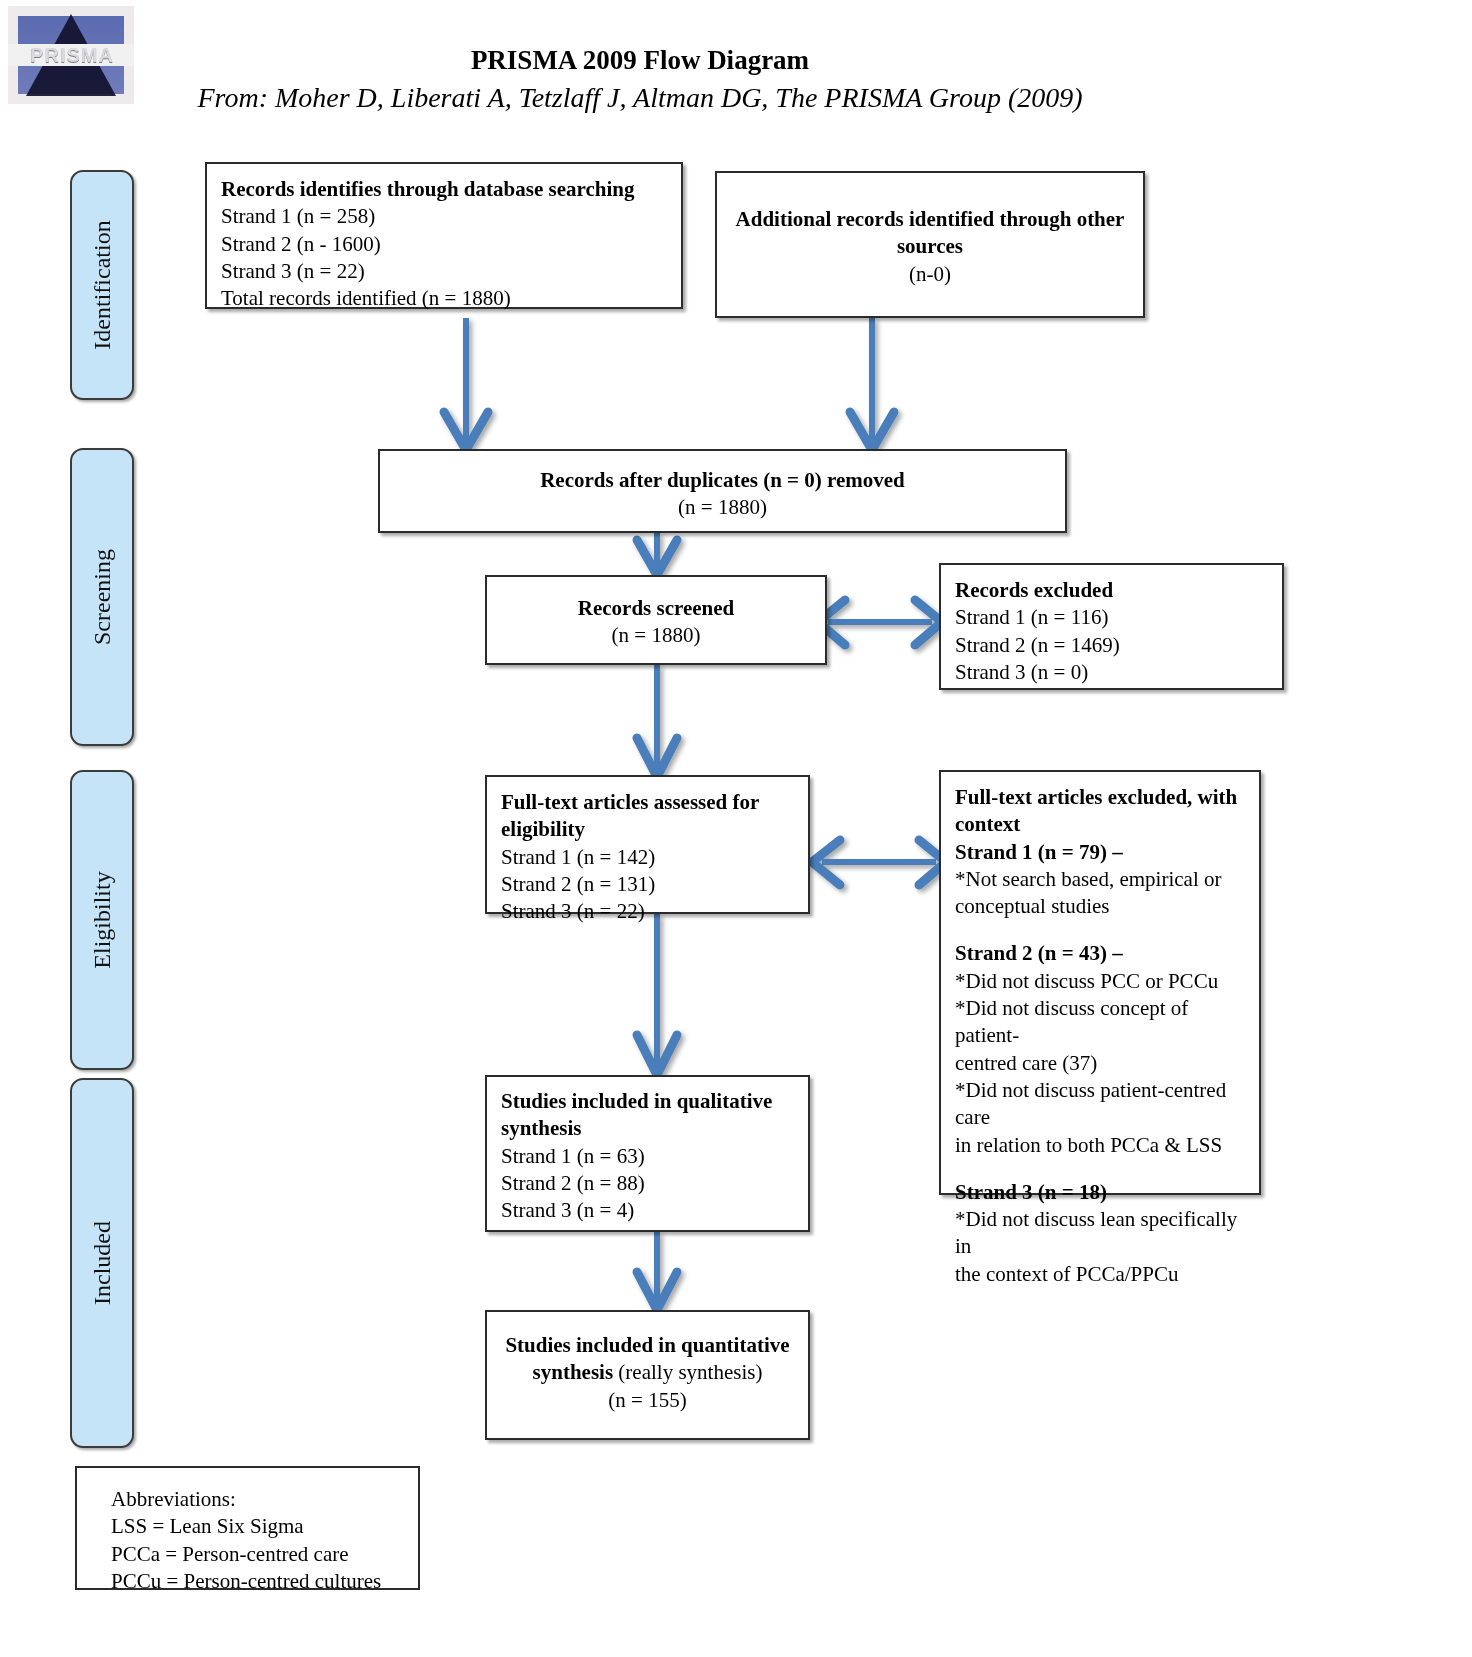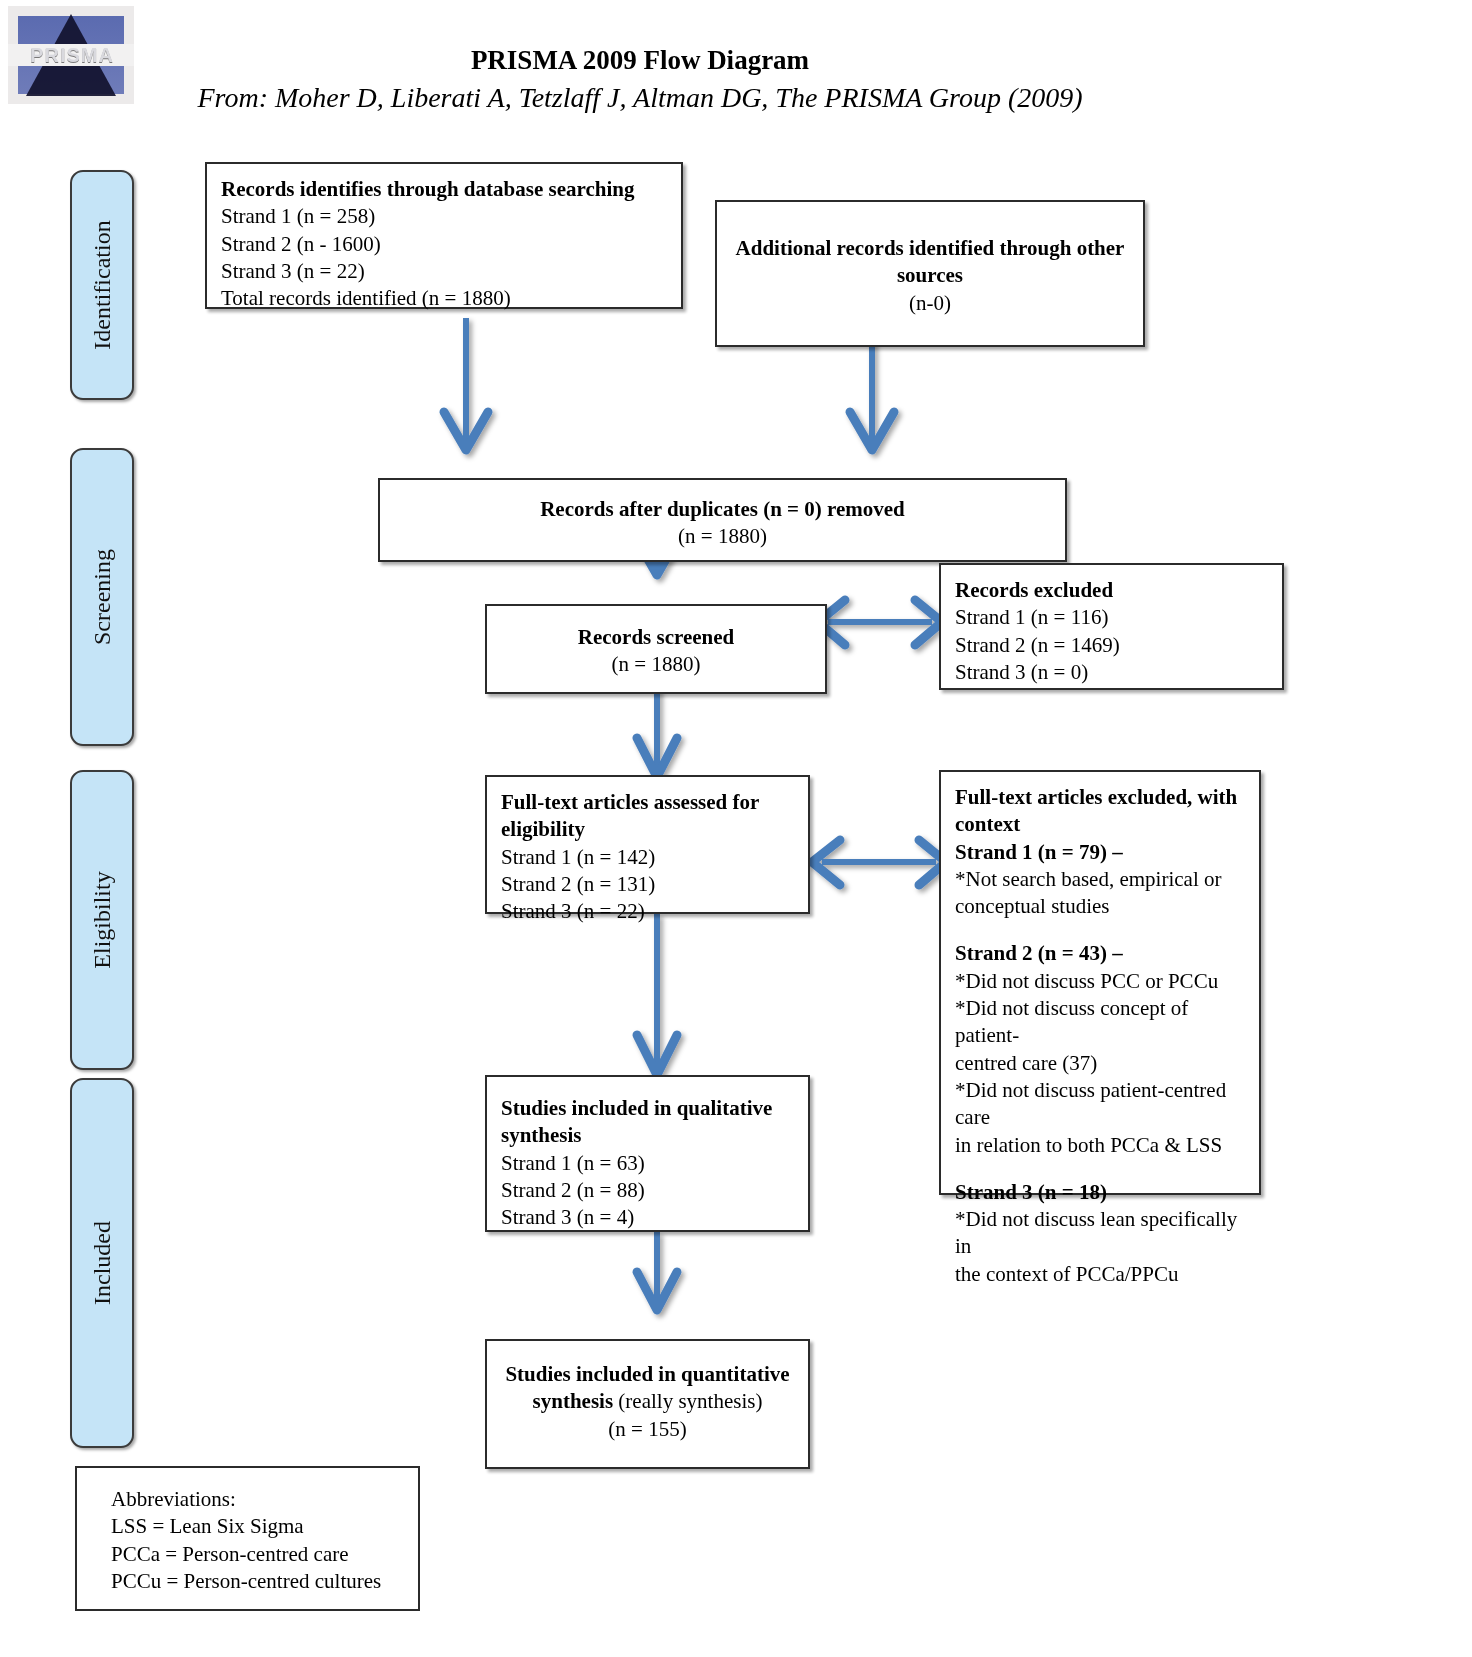--- a/index.html
+++ b/index.html
@@ -92,21 +92,21 @@
     position: absolute;
     background: #ffffff;
     border: 2px solid #2b2b2b;
     box-shadow: 3px 3px 3px rgba(0,0,0,.33);
     font-size: 21px;
     line-height: 1.30;
     padding: 12px 14px;
   }
   .flow-box .ln { display: block; white-space: pre-wrap; }
   .flow-box .b { font-weight: bold; }
-  .center { text-align: center; margin-top: 29px; }
+  .center { text-align: center; }
   .spacer { display: block; height: 20px; }
 
   
   #arrow-layer {
     position: absolute; left: 0; top: 0;
     width: 1472px; height: 1657px;
     pointer-events: none;
   }
 </style>
 </head>
@@ -238,32 +238,32 @@
   <span class="ln">*Did not discuss concept of patient-</span>
   <span class="ln">centred care (37)</span>
   <span class="ln">*Did not discuss patient-centred care</span>
   <span class="ln">in relation to both PCCa &amp; LSS</span>
   <span class="spacer"></span>
   <span class="ln b">Strand 3 (n = 18)</span>
   <span class="ln">*Did not discuss lean specifically in</span>
   <span class="ln">the context of PCCa/PPCu</span>
 </div>
 
-<div class="flow-box" style="left:485px; top:1075px; width:325px; height:157px; padding-top:18px;">
+<div class="flow-box" style="left:485px; top:1075px; width:325px; height:157px; padding-top:11px;">
   <span class="ln b">Studies included in qualitative</span>
   <span class="ln b">synthesis</span>
   <span class="ln">Strand 1 (n = 63)</span>
   <span class="ln">Strand 2 (n = 88)</span>
   <span class="ln">Strand 3 (n = 4)</span>
 </div>
 
 <div class="flow-box center" style="left:485px; top:1310px; width:325px; height:130px; padding-top:20px;">
   <span class="ln b">Studies included in quantitative</span>
   <span class="ln"><b>synthesis</b><span> (really synthesis)</span></span>
   <span class="ln">(n = 155)</span>
 </div>
 
-<div class="flow-box" style="left:75px; top:1466px; width:345px; height:145px; border-width:2px; box-shadow:none; padding-left:34px; padding-top:18px;">
+<div class="flow-box" style="left:75px; top:1466px; width:345px; height:124px; border-width:2px; box-shadow:none; padding-left:34px; padding-top:18px;">
   <span class="ln">Abbreviations:</span>
   <span class="ln">LSS = Lean Six Sigma</span>
   <span class="ln">PCCa = Person-centred care</span>
   <span class="ln">PCCu = Person-centred cultures</span>
 </div>
 
 </body></html>

